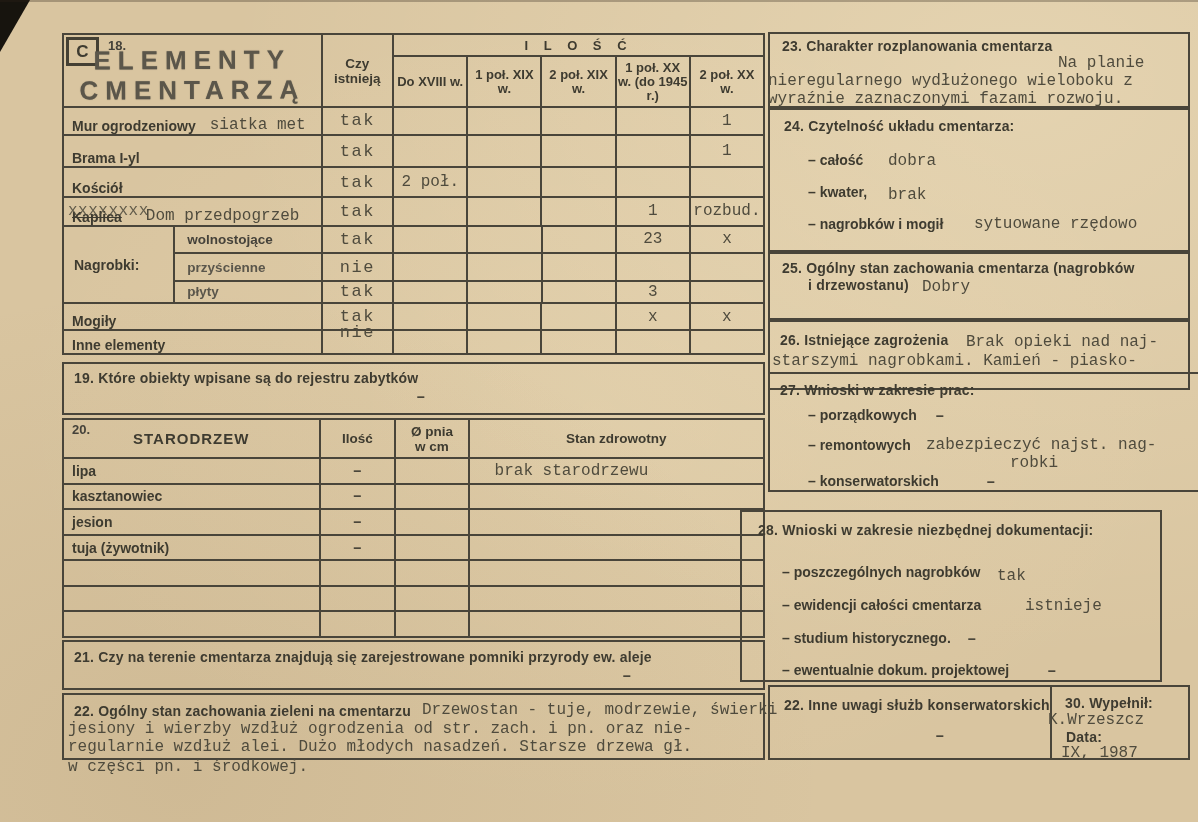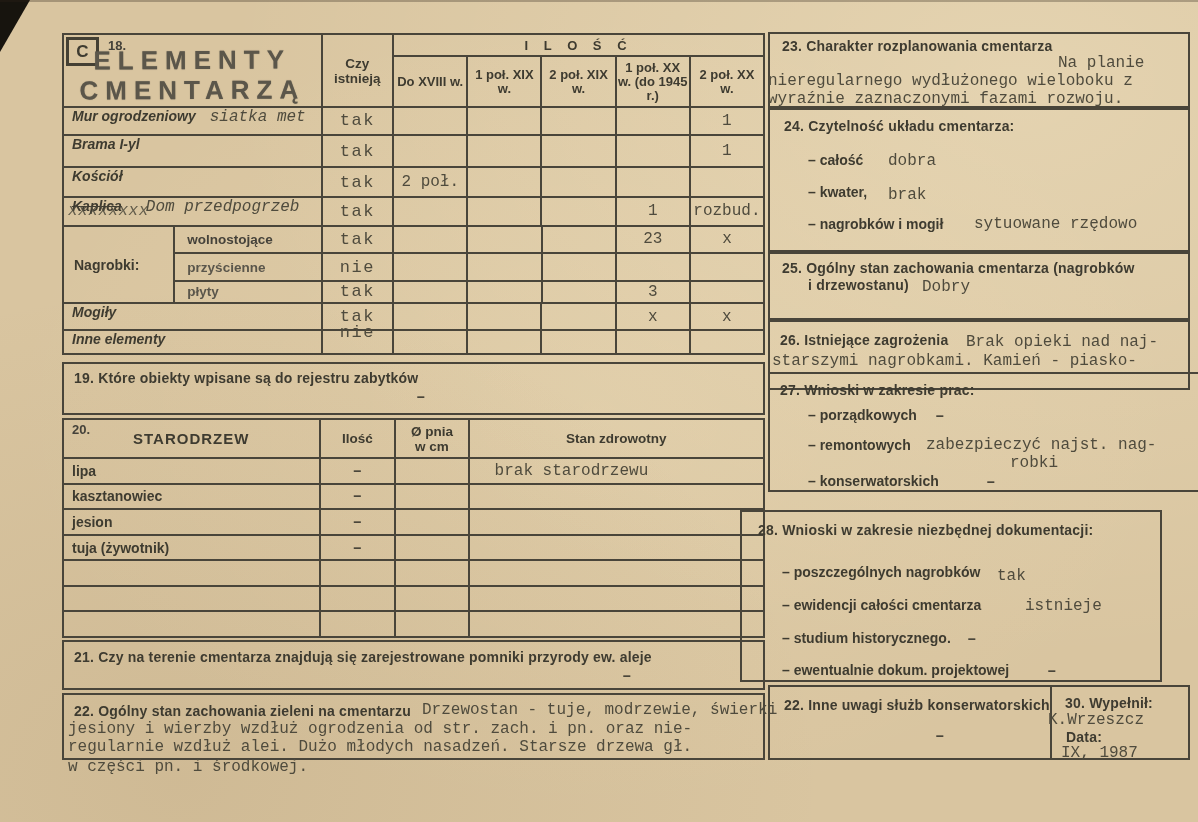--- a/index.html
+++ b/index.html
@@ -38,21 +38,21 @@
     text-align:center; font-size:13.5px; font-weight:600; color:#3e3b30; }
   .hdr-ilosc-wrap { width:373px; border-left:2px solid #49453a; display:flex; flex-direction:column; }
   .ilosc-strip { height:22px; text-align:center; font-weight:700; font-size:13px; letter-spacing:6px; color:#3e3b30;
     border-bottom:2px solid #49453a; padding-top:3px; }
   .period-row { display:flex; flex:1; }
   .period { flex:1; text-align:center; font-size:13px; font-weight:600; color:#3e3b30; line-height:14px;
     display:flex; align-items:center; justify-content:center; padding:1px; }
   .period + .period { border-left:2px solid #49453a; }
 
   .trow { display:flex; }
-  .c-label { width:258px; display:flex; align-items:flex-start; padding-left:8px;font-style:italic; }
+  .c-label { width:258px; display:flex; align-items:flex-end; padding-left:8px; }
   .c-czy { width:72px; border-left:2px solid #49453a; display:flex; align-items:center; justify-content:center; }
   .c-val { width:74.6px; border-left:2px solid #49453a; display:flex; align-items:center; justify-content:center; }
   .bt { border-top:2px solid #49453a; }
   .spacer110 { width:110px; }
   .sub148 { width:148px; border-left:2px solid #49453a; display:flex; align-items:center; padding-left:12px; }
   .struck { text-decoration:line-through; color:#514d41; }
   .overtype { position:absolute; left:4px; top:4px; letter-spacing:.5px; opacity:.85; }
   .raised { position:relative; top:-10px; }
   .nagrobki-label { left:10px; top:222px; }
 

